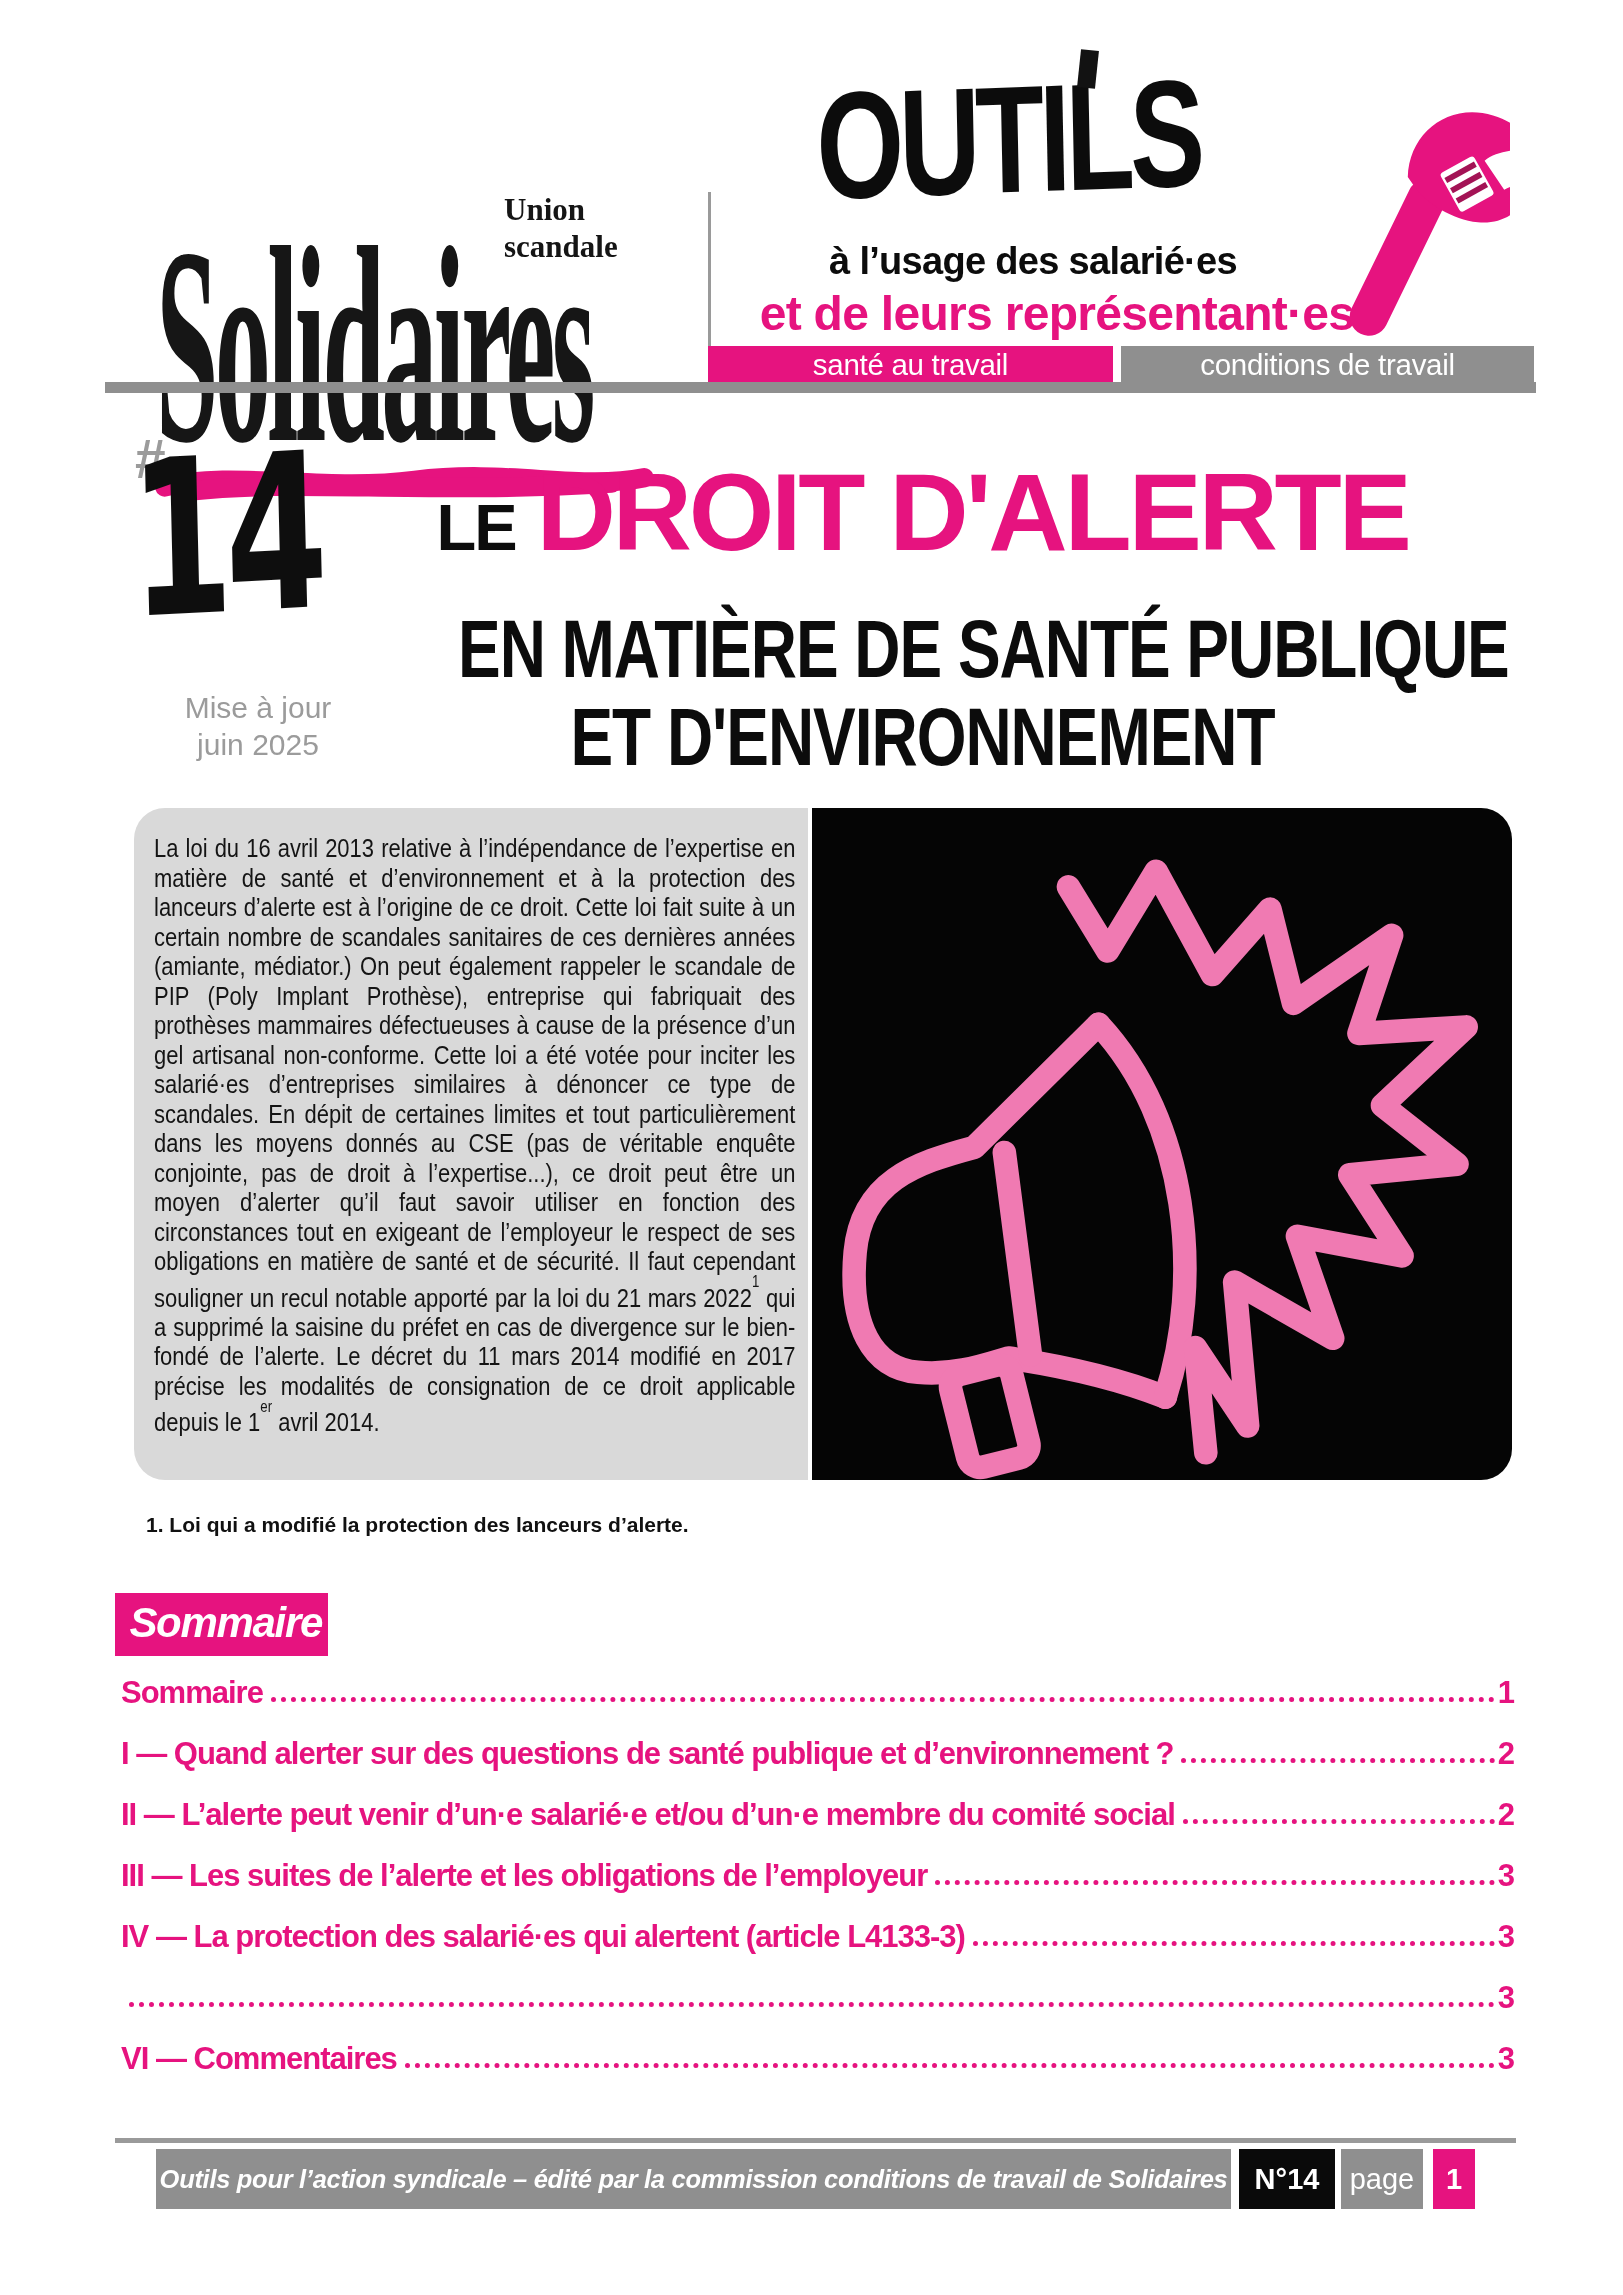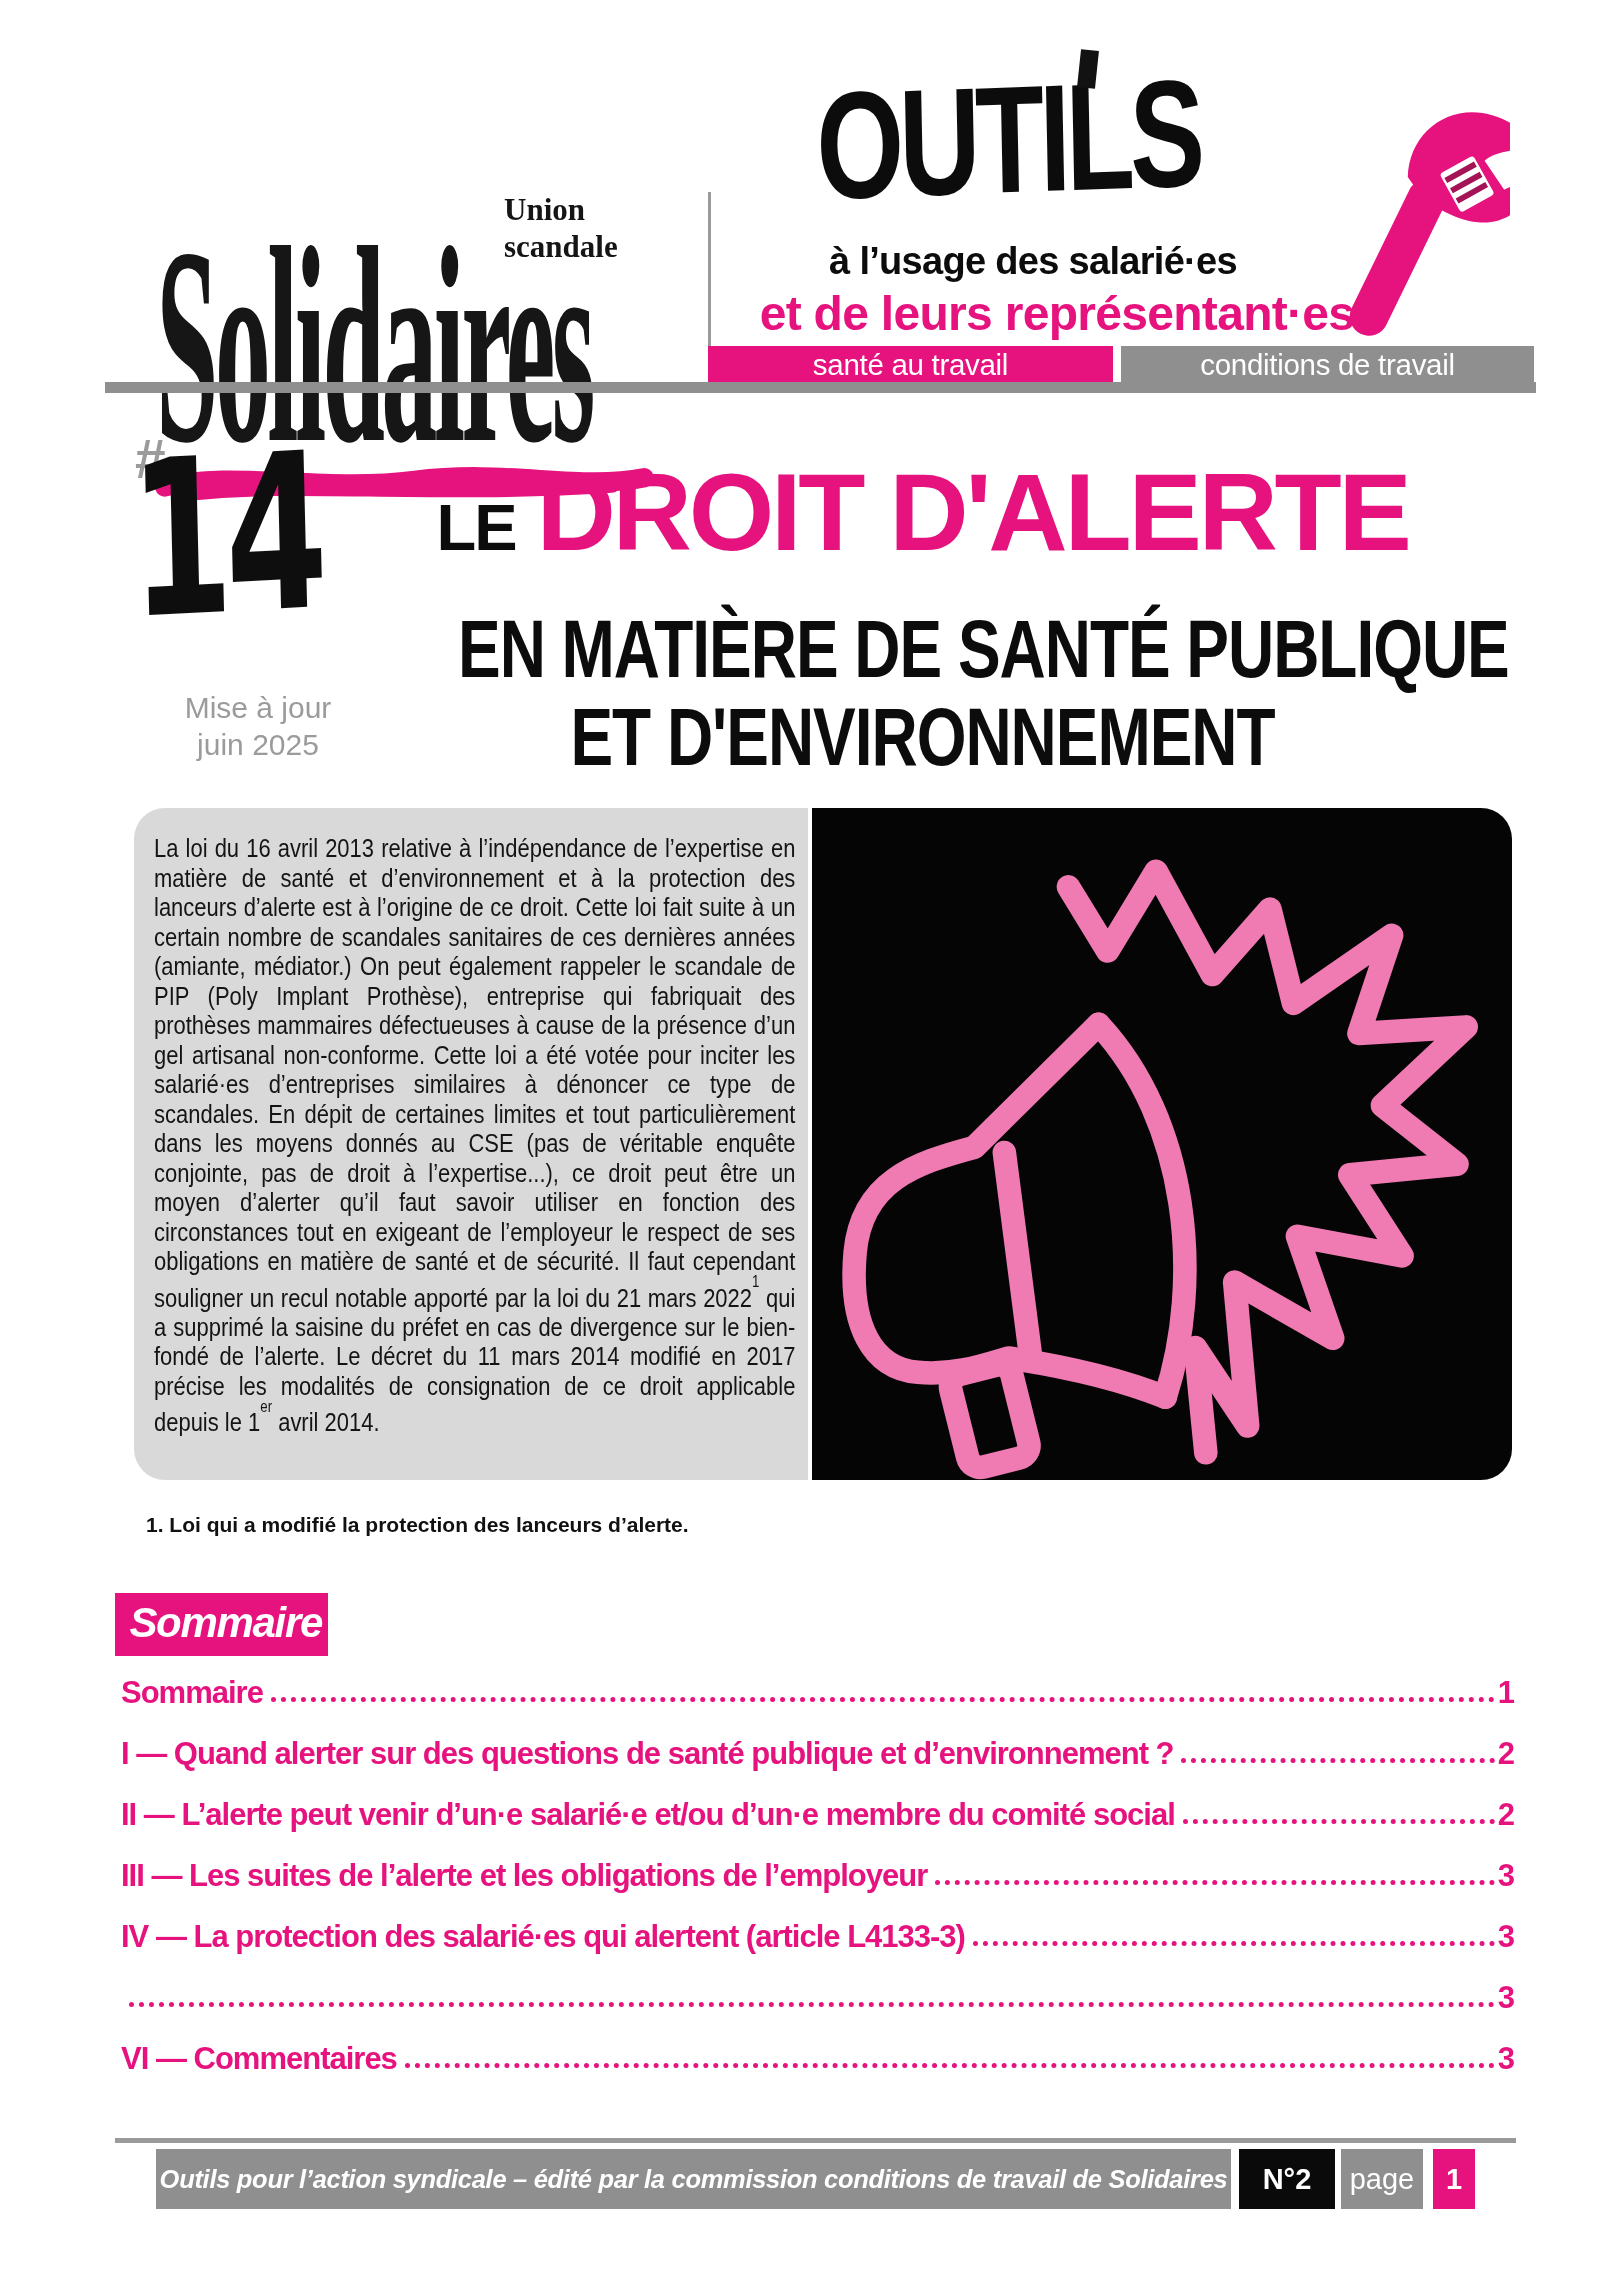--- a/index.html
+++ b/index.html
@@ -184,18 +184,18 @@
     </div>
     <div class="toc-row">
       <span class="toc-label">VI — Commentaires</span>
       <span class="toc-leader"></span>
       <span class="toc-page">3</span>
     </div>
   </div>
 
   <div class="footer-rule"></div>
   <div class="footer-bar">Outils pour l’action syndicale – édité par la commission conditions de travail de Solidaires</div>
-  <div class="footer-issue">N°2</div>
+  <div class="footer-issue">N°14</div>
   <div class="footer-pagelabel">page</div>
   <div class="footer-pagenum">1</div>
 
 </div>
 
 
 </body></html>

